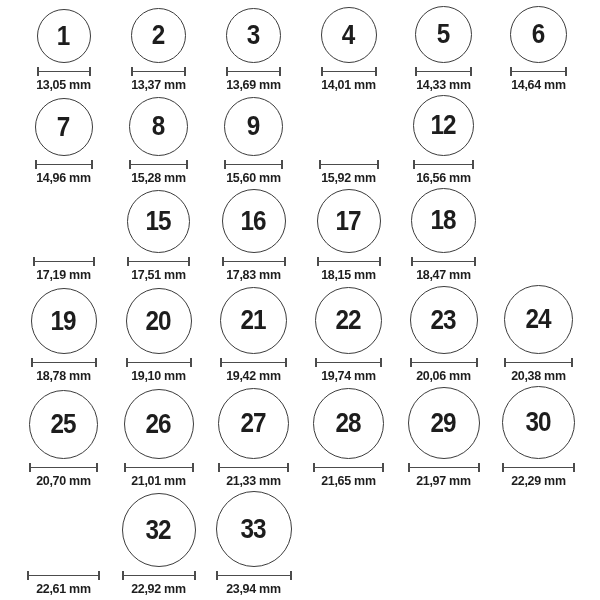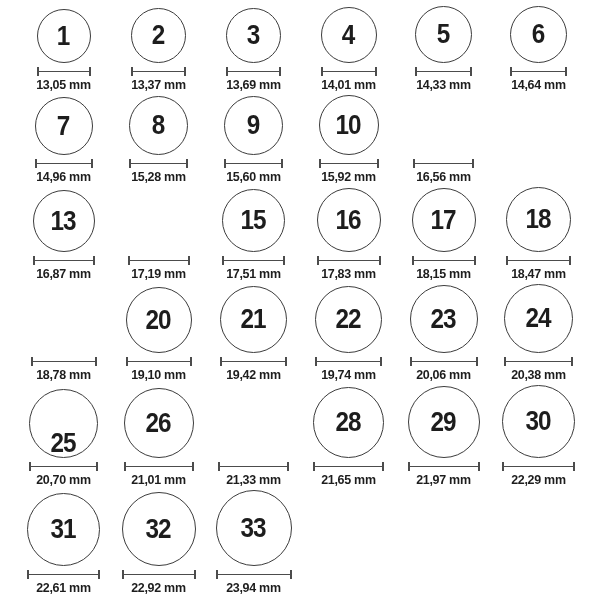--- a/index.html
+++ b/index.html
@@ -154,45 +154,36 @@
       <div class="cell">
         <div class="circle" style="width: 59px; height: 59px;">
           <span class="num">9</span>
         </div>
         <div class="ruler" style="width: 59px;">
           <div class="line"></div>
         </div>
         <div class="mm-label">15,60 mm</div>
       </div>
       <div class="cell">
-        <div class="circle" style="width: 60px; height: 60px;">
-          <span class="num">10</span>
-        </div>
         <div class="ruler" style="width: 60px;">
           <div class="line"></div>
         </div>
         <div class="mm-label">15,92 mm</div>
       </div>
       <div class="cell">
+        <div class="circle" style="width: 61px; height: 61px;">
+          <span class="num">12</span>
+        </div>
         <div class="ruler" style="width: 61px;">
           <div class="line"></div>
         </div>
         <div class="mm-label">16,56 mm</div>
       </div>
     </div>
     <div class="row">
-      <div class="cell">
-        <div class="circle" style="width: 62px; height: 62px;">
-          <span class="num">13</span>
-        </div>
-        <div class="ruler" style="width: 62px;">
-          <div class="line"></div>
-        </div>
-        <div class="mm-label">16,87 mm</div>
-      </div>
       <div class="cell">
         <div class="ruler" style="width: 62px;">
           <div class="line"></div>
         </div>
         <div class="mm-label">17,19 mm</div>
       </div>
       <div class="cell">
         <div class="circle" style="width: 63px; height: 63px;">
           <span class="num">15</span>
         </div>
@@ -224,20 +215,23 @@
           <span class="num">18</span>
         </div>
         <div class="ruler" style="width: 65px;">
           <div class="line"></div>
         </div>
         <div class="mm-label">18,47 mm</div>
       </div>
     </div>
     <div class="row">
       <div class="cell">
+        <div class="circle" style="width: 66px; height: 66px;">
+          <span class="num">19</span>
+        </div>
         <div class="ruler" style="width: 66px;">
           <div class="line"></div>
         </div>
         <div class="mm-label">18,78 mm</div>
       </div>
       <div class="cell">
         <div class="circle" style="width: 66px; height: 66px;">
           <span class="num">20</span>
         </div>
         <div class="ruler" style="width: 66px;">
@@ -277,38 +271,41 @@
           <span class="num">24</span>
         </div>
         <div class="ruler" style="width: 69px;">
           <div class="line"></div>
         </div>
         <div class="mm-label">20,38 mm</div>
       </div>
     </div>
     <div class="row">
       <div class="cell">
-        <div class="circle" style="width: 69px; height: 69px; align-items: flex-end;">
+        <div class="circle" style="width: 69px; height: 69px;">
           <span class="num">25</span>
         </div>
         <div class="ruler" style="width: 69px;">
           <div class="line"></div>
         </div>
         <div class="mm-label">20,70 mm</div>
       </div>
       <div class="cell">
         <div class="circle" style="width: 70px; height: 70px;">
           <span class="num">26</span>
         </div>
         <div class="ruler" style="width: 70px;">
           <div class="line"></div>
         </div>
         <div class="mm-label">21,01 mm</div>
       </div>
       <div class="cell">
+        <div class="circle" style="width: 71px; height: 71px;">
+          <span class="num">27</span>
+        </div>
         <div class="ruler" style="width: 71px;">
           <div class="line"></div>
         </div>
         <div class="mm-label">21,33 mm</div>
       </div>
       <div class="cell">
         <div class="circle" style="width: 71px; height: 71px; justify-content: center;">
           <span class="num">28</span>
         </div>
         <div class="ruler" style="width: 71px;">
@@ -330,23 +327,20 @@
           <span class="num">30</span>
         </div>
         <div class="ruler" style="width: 73px;">
           <div class="line"></div>
         </div>
         <div class="mm-label">22,29 mm</div>
       </div>
     </div>
     <div class="row">
       <div class="cell">
-        <div class="circle" style="width: 73px; height: 73px;">
-          <span class="num">31</span>
-        </div>
         <div class="ruler" style="width: 73px;">
           <div class="line"></div>
         </div>
         <div class="mm-label">22,61 mm</div>
       </div>
       <div class="cell">
         <div class="circle" style="width: 74px; height: 74px;">
           <span class="num">32</span>
         </div>
         <div class="ruler" style="width: 74px;">

